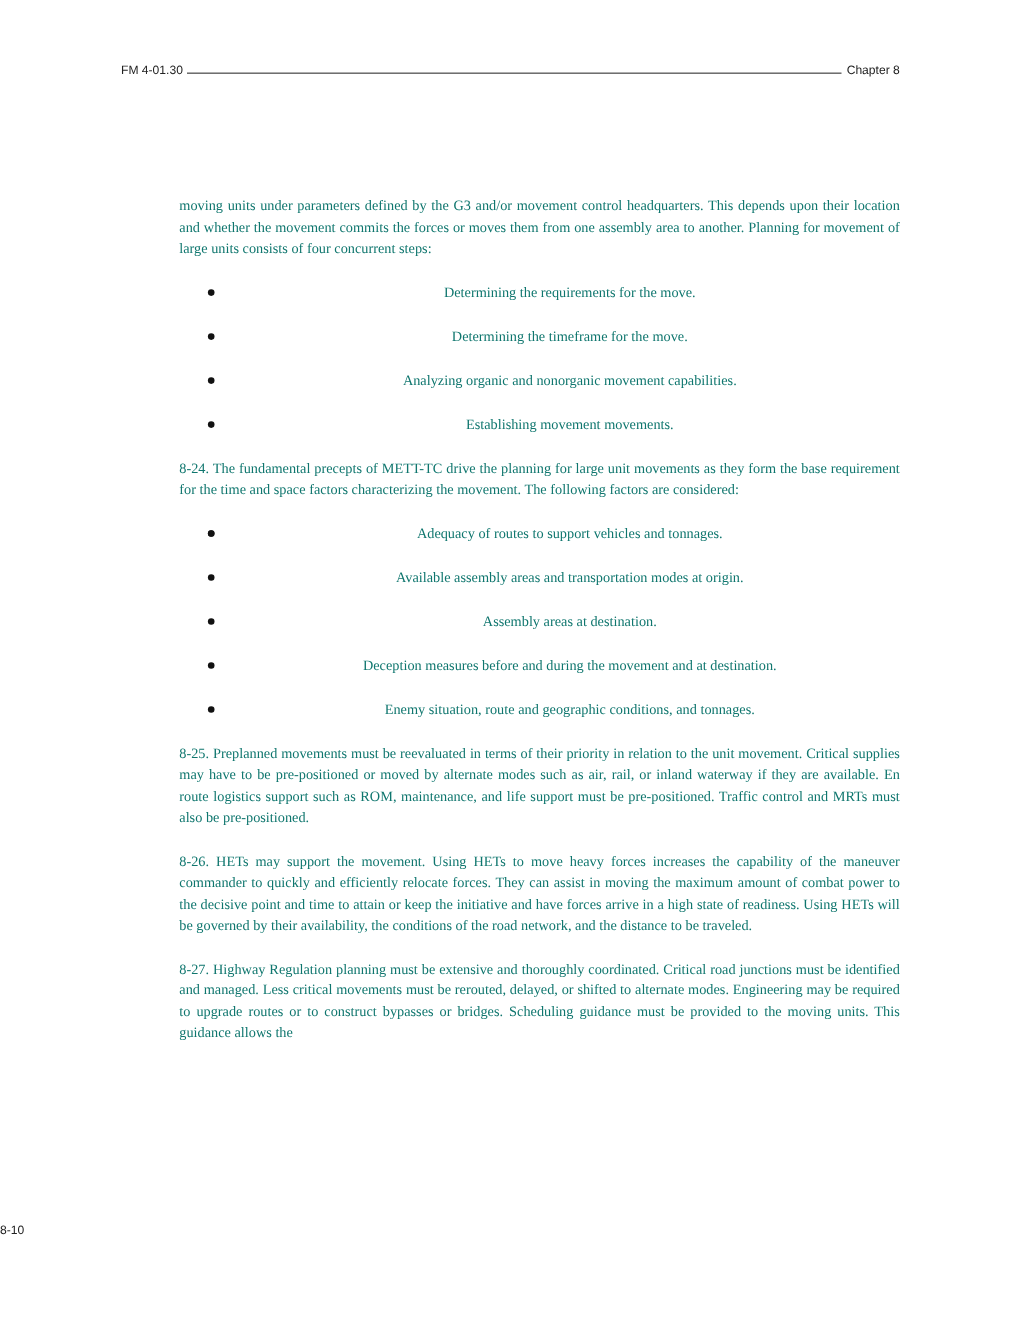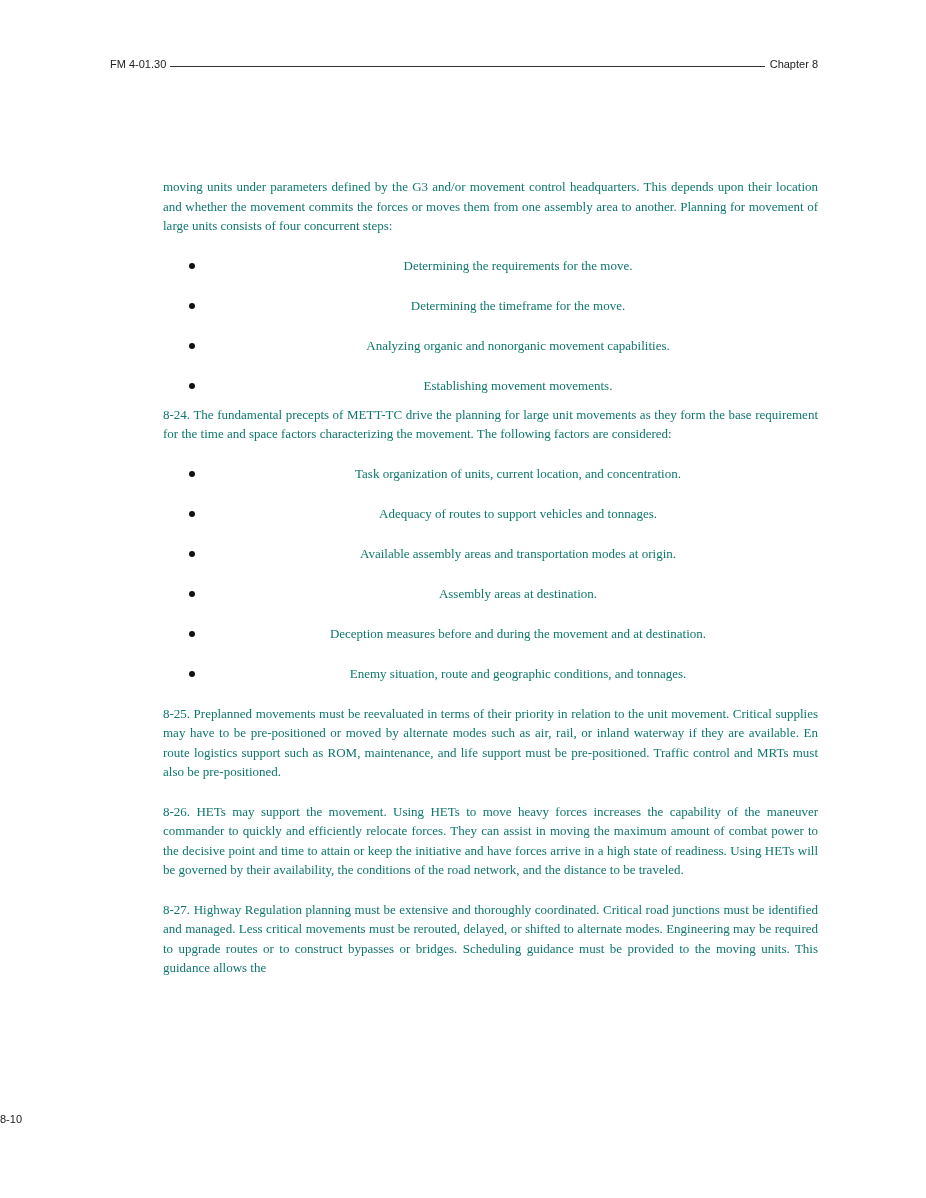--- a/index.html
+++ b/index.html
@@ -103,24 +103,24 @@
 <div class="body-text">
   <p class="para">moving units under parameters defined by the G3 and/or movement control headquarters. This depends upon their location and whether the movement commits the forces or moves them from one assembly area to another. Planning for movement of large units consists of four concurrent steps:</p>
 
   <ul class="bullets">
     <li><span class="bullet"></span><span>Determining the requirements for the move.</span></li>
     <li><span class="bullet"></span><span>Determining the timeframe for the move.</span></li>
     <li><span class="bullet"></span><span>Analyzing organic and nonorganic movement capabilities.</span></li>
     <li><span class="bullet"></span><span>Establishing movement movements.</span></li>
   </ul>
 
-  <p class="para after-list" style="margin-top:9px;">8-24.  The fundamental precepts of METT-TC drive the planning for large unit movements as they form the base requirement for the time and space factors characterizing the movement. The following factors are considered:</p>
+  <p class="para after-list" style="margin-top:20px;">8-24.  The fundamental precepts of METT-TC drive the planning for large unit movements as they form the base requirement for the time and space factors characterizing the movement. The following factors are considered:</p>
 
   <ul class="bullets">
-    <li><span class="bullet"></span><span>Task organization of units, current location, and concentration.</span></li>
+    <li><span class="bullet"></span></li>
     <li><span class="bullet"></span><span>Adequacy of routes to support vehicles and tonnages.</span></li>
     <li><span class="bullet"></span><span>Available assembly areas and transportation modes at origin.</span></li>
     <li><span class="bullet"></span><span>Assembly areas at destination.</span></li>
     <li><span class="bullet"></span><span>Deception measures before and during the movement and at destination.</span></li>
     <li><span class="bullet"></span><span>Enemy situation, route and geographic conditions, and tonnages.</span></li>
   </ul>
 
   <p class="para" style="margin-top:20px;">8-25.  Preplanned movements must be reevaluated in terms of their priority in relation to the unit movement. Critical supplies may have to be pre-positioned or moved by alternate modes such as air, rail, or inland waterway if they are available. En route logistics support such as ROM, maintenance, and life support must be pre-positioned. Traffic control and MRTs must also be pre-positioned.</p>
   <p class="para">8-26.  HETs may support the movement. Using HETs to move heavy forces increases the capability of the maneuver commander to quickly and efficiently relocate forces. They can assist in moving the maximum amount of combat power to the decisive point and time to attain or keep the initiative and have forces arrive in a high state of readiness. Using HETs will be governed by their availability, the conditions of the road network, and the distance to be traveled.</p>
   <p class="para">8-27.  Highway Regulation planning must be extensive and thoroughly coordinated. Critical road junctions must be identified and managed. Less critical movements must be rerouted, delayed, or shifted to alternate modes. Engineering may be required to upgrade routes or to construct bypasses or bridges. Scheduling guidance must be provided to the moving units. This guidance allows the</p>

